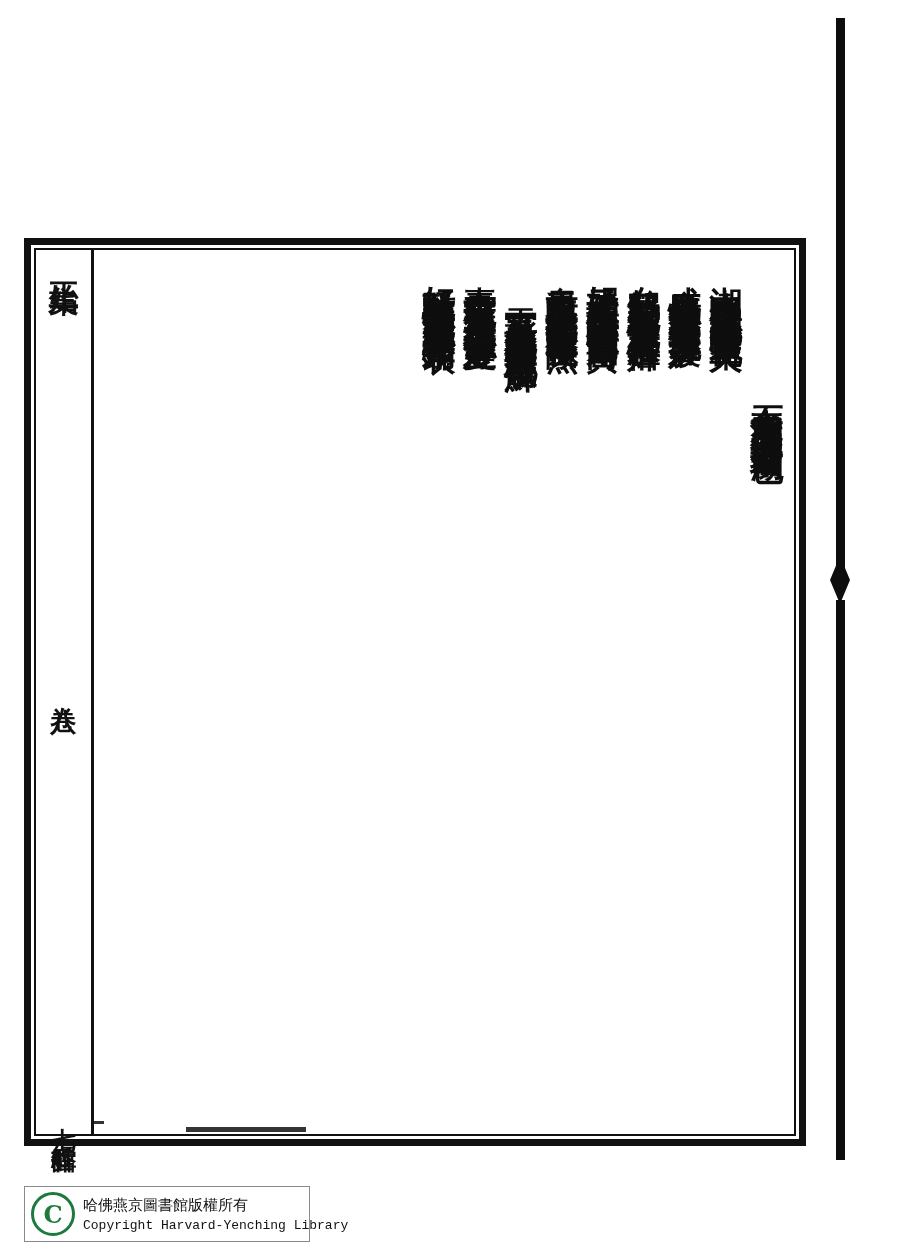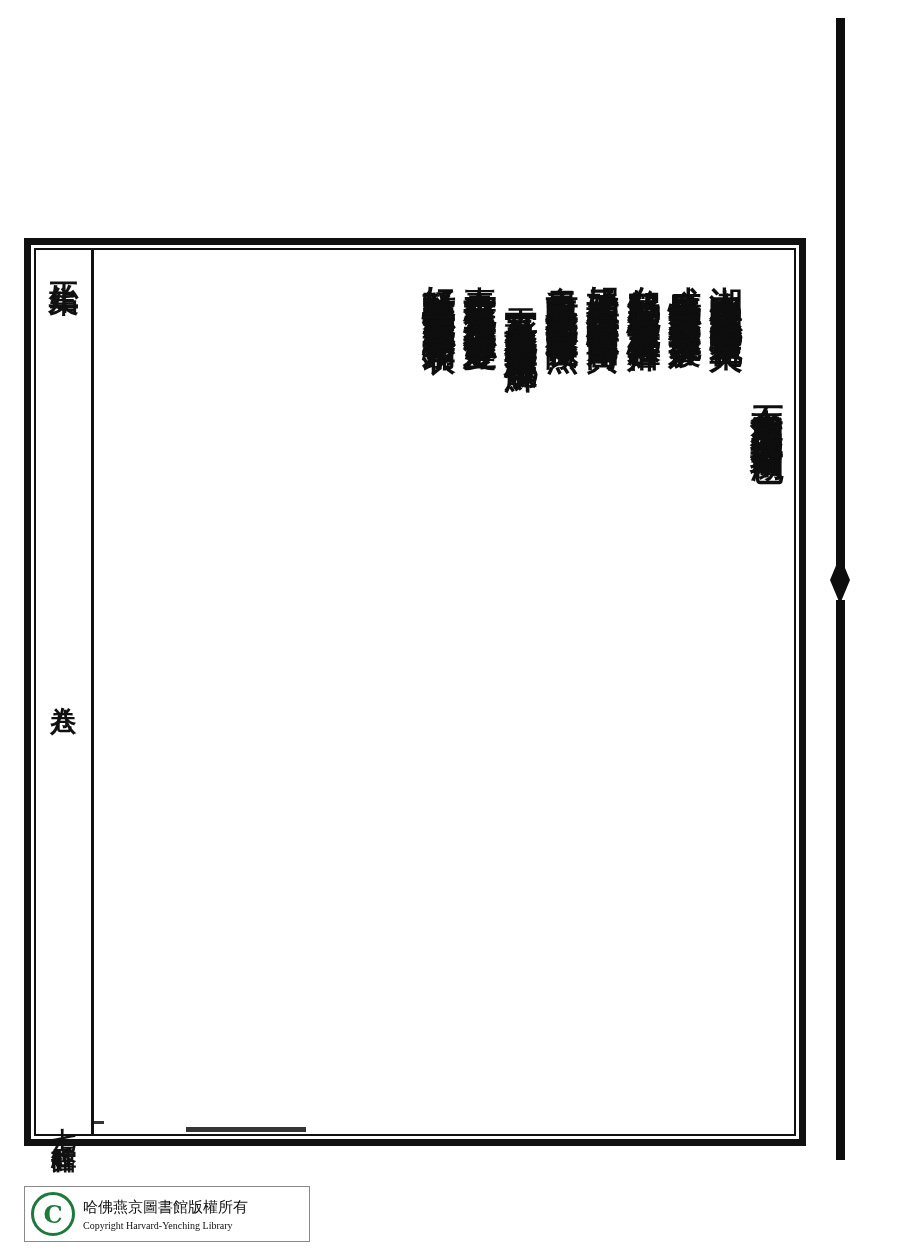--- a/index.html
+++ b/index.html
@@ -184,22 +184,22 @@
     gap: 3px;
   }
   #stamp-cn {
     font-family: "DejaVu Serif", serif;
     font-size: 15px;
     color: #111;
     letter-spacing: 0px;
     white-space: nowrap;
   }
   #stamp-en {
-    font-family: Liberation Serif, serif;
-    font-size: 10px;
+    font-family: Liberation Mono, monospace;
+    font-size: 13px;
     color: #111;
     white-space: nowrap;
   }
 </style>
 </head>
 <body>
 
 <div id="scan">
 
   <div class="spine spine-top"></div>

